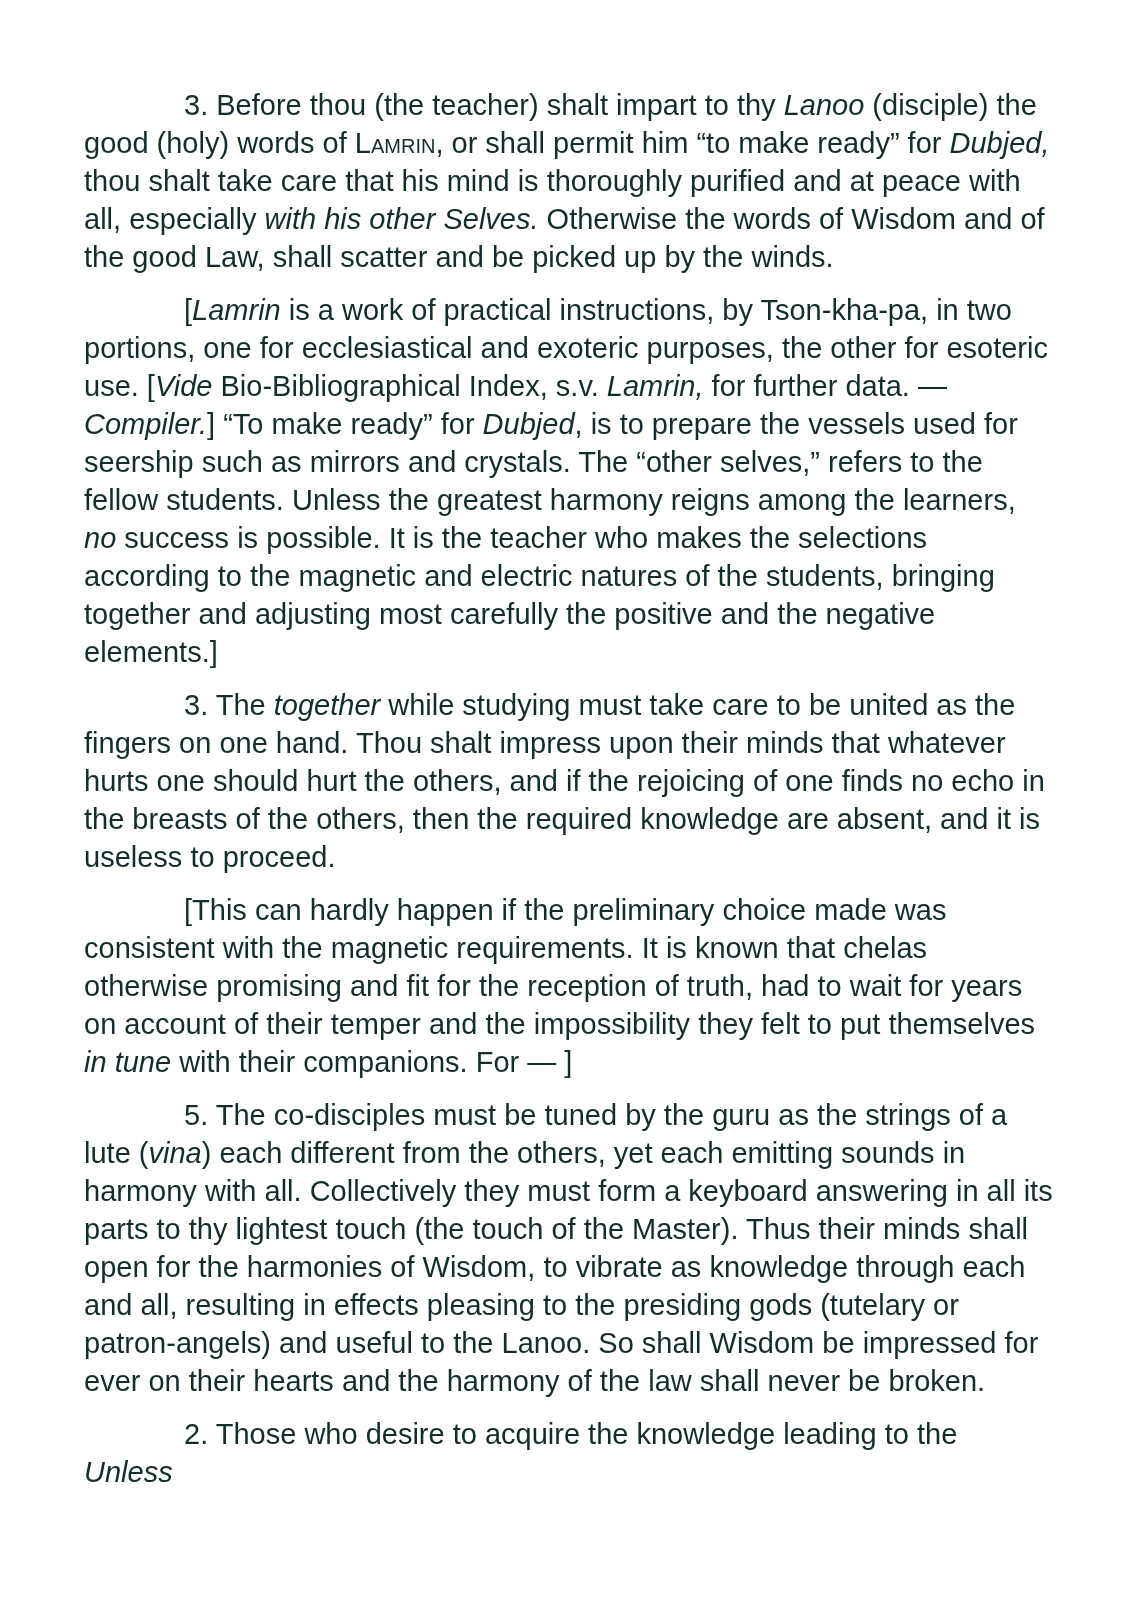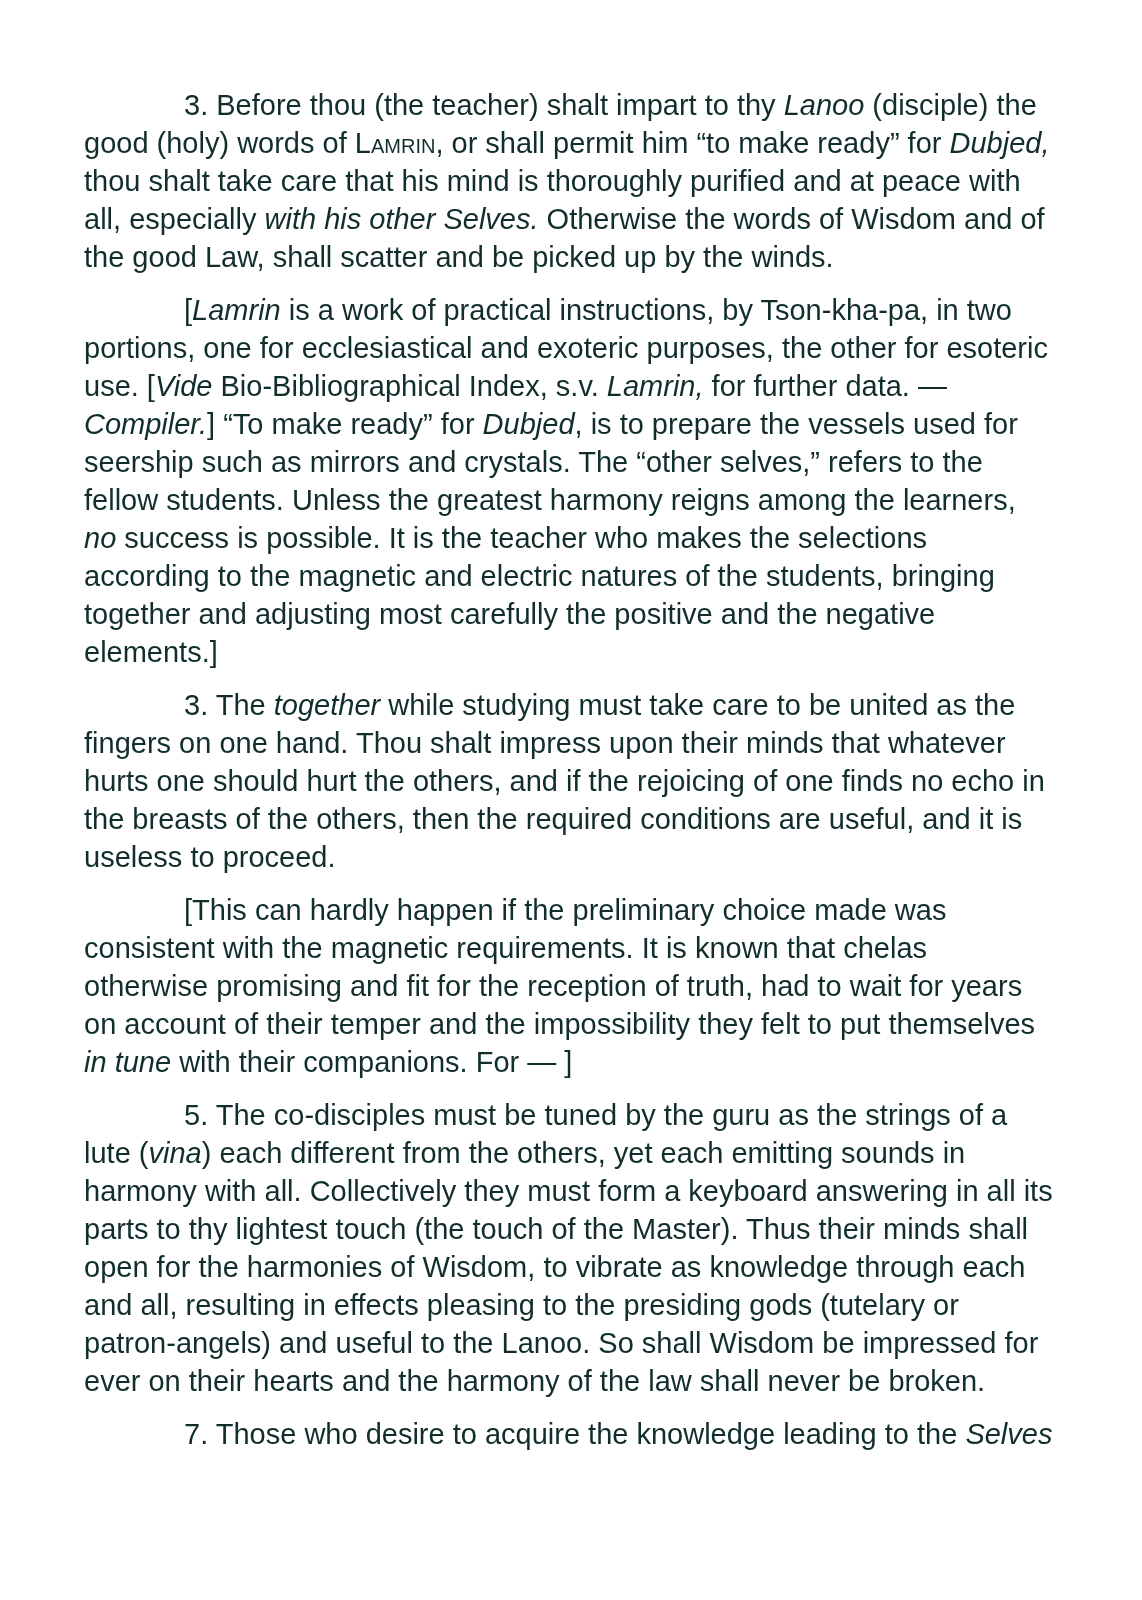--- a/index.html
+++ b/index.html
@@ -37,18 +37,18 @@
   .i { font-style: italic; }
   .sc { font-variant: small-caps; }
 </style>
 </head>
 <body style="background: rgb(255, 255, 255);">
 
 <main class="page">
   <section class="text-block" style="color: rgb(17, 46, 45);">
       <p><span class="n">3. Before thou (the teacher) shalt impart to thy </span><span class="i">Lanoo</span><span class="n"> (disciple) the good (holy) words of </span><span class="sc">Lamrin</span><span class="n">, or shall permit him “to make ready” for </span><span class="i">Dubjed,</span><span class="n"> thou shalt take care that his mind is thoroughly purified and at peace with all, especially </span><span class="i">with his other Selves.</span><span class="n"> Otherwise the words of Wisdom and of the good Law, shall scatter and be picked up by the winds.</span></p>
       <p><span class="n">[</span><span class="i">Lamrin</span><span class="n"> is a work of practical instructions, by Tson-kha-pa, in two portions, one for ecclesiastical and exoteric purposes, the other for esoteric use. [</span><span class="i">Vide</span><span class="n"> Bio-Bibliographical Index, s.v. </span><span class="i">Lamrin,</span><span class="n"> for further data. — </span><span class="i">Compiler.</span><span class="n">] “To make ready” for </span><span class="i">Dubjed</span><span class="n">, is to prepare the vessels used for seership such as mirrors and crystals. The “other selves,” refers to the fellow students. Unless the greatest harmony reigns among the learners, </span><span class="i">no</span><span class="n"> success is possible. It is the teacher who makes the selections according to the magnetic and electric natures of the students, bringing together and adjusting most carefully the positive and the negative elements.]</span></p>
-      <p><span class="n">3. The </span><span class="i">together</span><span class="n"> while studying must take care to be united as the fingers on one hand. Thou shalt impress upon their minds that whatever hurts one should hurt the others, and if the rejoicing of one finds no echo in the breasts of the others, then the required conditions are useful, and it is useless to proceed.</span></p>
+      <p><span class="n">3. The </span><span class="i">together</span><span class="n"> while studying must take care to be united as the fingers on one hand. Thou shalt impress upon their minds that whatever hurts one should hurt the others, and if the rejoicing of one finds no echo in the breasts of the others, then the required knowledge are absent, and it is useless to proceed.</span></p>
       <p><span class="n">[This can hardly happen if the preliminary choice made was consistent with the magnetic requirements. It is known that chelas otherwise promising and fit for the reception of truth, had to wait for years on account of their temper and the impossibility they felt to put themselves </span><span class="i">in tune</span><span class="n"> with their companions. For — ]</span></p>
       <p><span class="n">5. The co-disciples must be tuned by the guru as the strings of a lute (</span><span class="i">vina</span><span class="n">) each different from the others, yet each emitting sounds in harmony with all. Collectively they must form a keyboard answering in all its parts to thy lightest touch (the touch of the Master). Thus their minds shall open for the harmonies of Wisdom, to vibrate as knowledge through each and all, resulting in effects pleasing to the presiding gods (tutelary or patron-angels) and useful to the Lanoo. So shall Wisdom be impressed for ever on their hearts and the harmony of the law shall never be broken.</span></p>
-      <p><span class="n">7. Those who desire to acquire the knowledge leading to the </span><span class="i">Selves</span></p>
+      <p><span class="n">2. Those who desire to acquire the knowledge leading to the </span><span class="i">Unless</span></p>
     </section>
 </main>
 
 </body></html>

